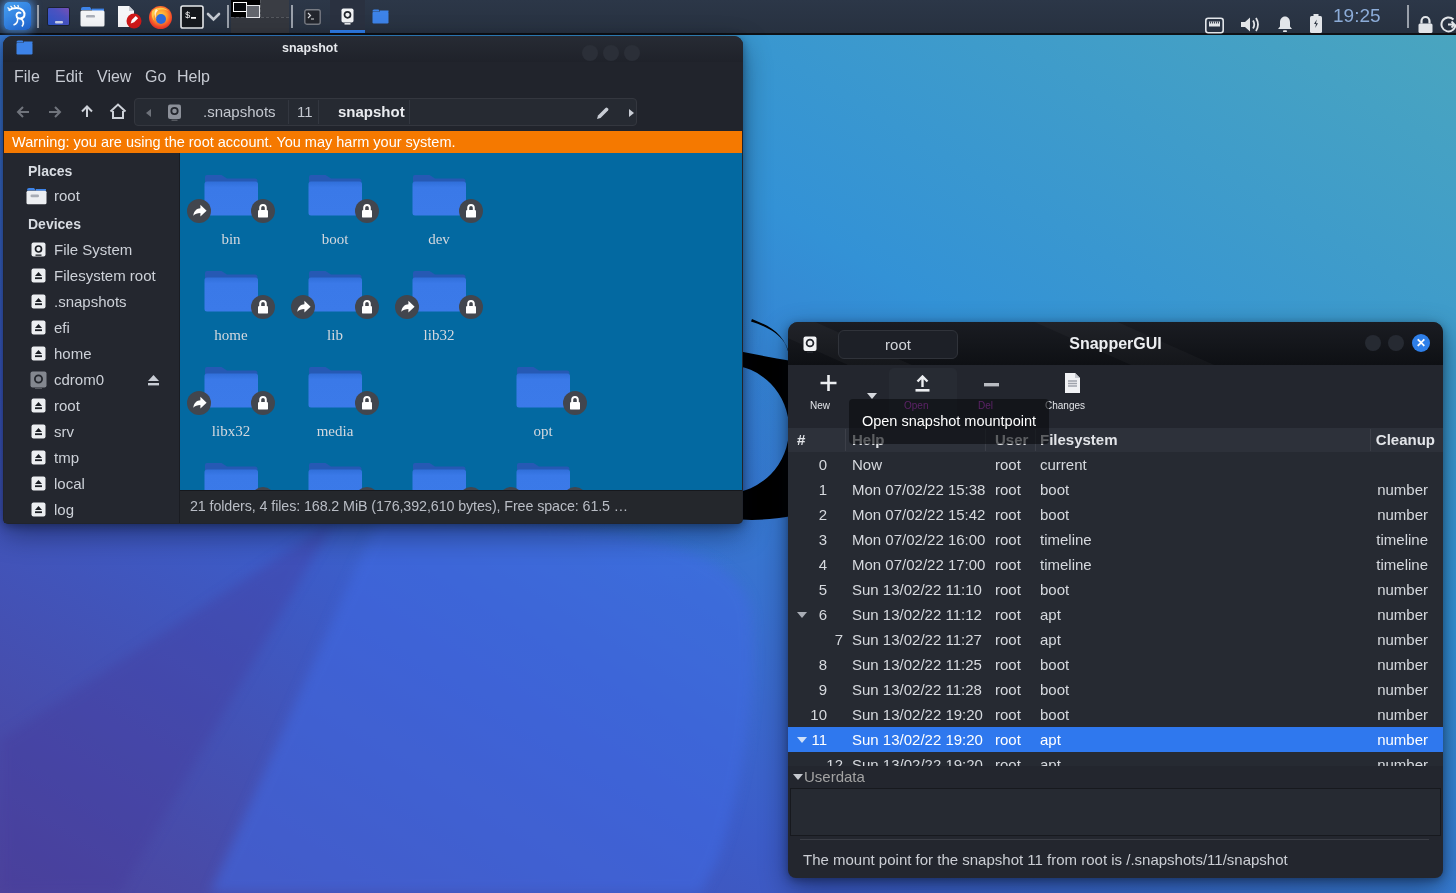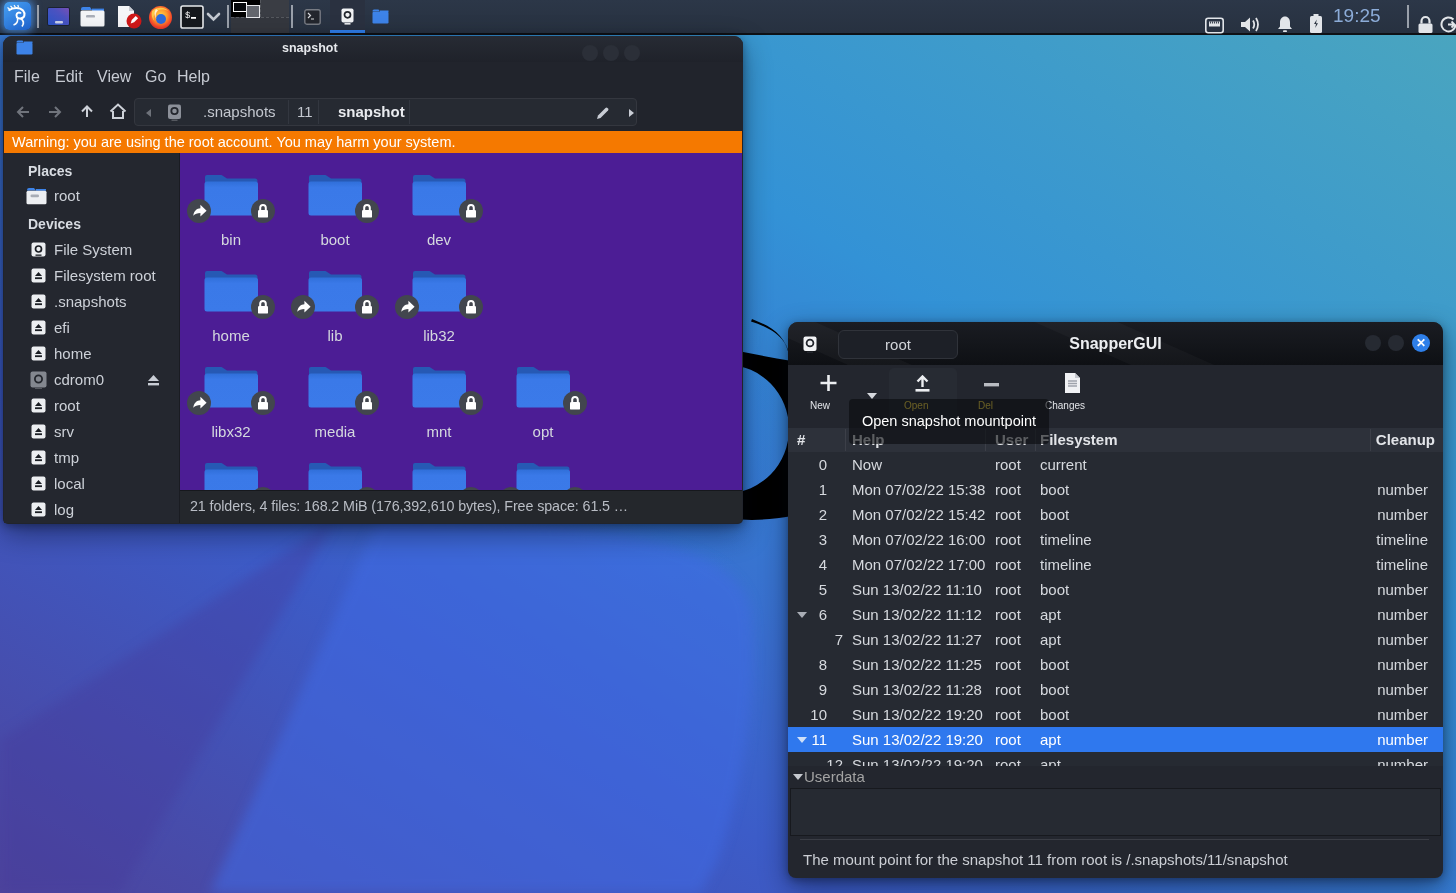--- a/index.html
+++ b/index.html
@@ -22,21 +22,21 @@
   #t-menu{position:absolute;left:0;top:26px;right:0;height:30px;color:#C6CAD2;font-size:16px;}
   #t-menu span{position:absolute;top:6px;}
   #t-path{position:absolute;left:131px;top:62px;width:503px;height:28px;background:#262A32;
      border:1px solid #34373F;border-radius:4px;box-sizing:border-box;font-size:15px;color:#C3C7CF;}
   #t-path span{position:absolute;top:4px;}
   .pbsep{position:absolute;top:1px;width:1px;height:24px;background:#333740;}
   #t-warn{position:absolute;left:1px;right:1px;top:95px;height:22px;background:#F57900;
      color:#FFF;font-size:14.5px;line-height:22px;padding-left:8px;box-sizing:border-box;}
   #t-side{position:absolute;left:1px;top:117px;width:176px;bottom:1px;background:#24272F;
      border-right:1px solid #1A1C22;box-sizing:border-box;}
-  #t-files{position:absolute;left:177px;top:117px;right:1px;bottom:34px;background:#4c1d95;overflow:hidden;}
+  #t-files{position:absolute;left:177px;top:117px;right:1px;bottom:34px;background:#0369a1;overflow:hidden;font-family:Liberation Serif, serif;}
   #t-status{position:absolute;left:177px;right:1px;bottom:1px;height:33px;background:#24272C;
      border-top:1px solid #16181D;color:#B9BDC5;font-size:14.3px;line-height:31px;padding-left:10px;letter-spacing:-0.1px;box-sizing:border-box;border-radius:0 0 4px 0;}
   .srow{position:absolute;left:0;width:176px;height:26px;color:#CDD1D8;font-size:15px;line-height:26px;}
   .srow svg{position:absolute;left:27px;top:5px;}
   .srow .tx{position:absolute;left:50px;}
   .shead{position:absolute;left:13px;color:#D8DCE2;font-size:14px;font-weight:bold;line-height:26px;margin-left:11px;}
   .fitem{position:absolute;width:96px;height:90px;}
   .fitem .lbl{position:absolute;top:57px;width:96px;left:0;text-align:center;color:#D4D8DE;font-size:15px;}
   .fitem>svg.fol{position:absolute;left:20px;top:0;}
   .emb{position:absolute;}
@@ -44,21 +44,21 @@
   #snapper{left:788px;top:322px;width:655px;height:556px;background:#23262E;border-radius:10px 10px 8px 8px;}
   #s-title{position:absolute;left:0;top:0;right:0;height:43px;background:linear-gradient(#1A1C22,#0E1014);border-radius:10px 10px 0 0;overflow:hidden;}
   #s-roottab{position:absolute;left:50px;top:8px;width:120px;height:29px;background:#1D2027;
      border:1px solid #30333A;border-radius:6px;box-sizing:border-box;color:#D2D5DA;font-size:15px;text-align:center;line-height:27px;}
   #s-title .st{position:absolute;left:0;right:0;top:13px;text-align:center;font-size:16px;font-weight:bold;color:#ECEEF1;}
   .scirc{position:absolute;top:13px;width:16px;height:16px;border-radius:50%;background:#262A32;}
   #s-close{position:absolute;top:12px;width:18px;height:18px;border-radius:50%;background:#2E7FE9;
      color:#FFF;font-size:12px;font-weight:bold;text-align:center;line-height:18px;}
   #s-tool{position:absolute;left:0;top:0;right:0;height:130px;}
   .tlab{position:absolute;top:78px;color:#E2E4E8;font-size:10px;}
-  .tlab.dim{color:#fde047;}
+  .tlab.dim{color:#d946ef;}
   #openbtn{position:absolute;left:101px;top:46px;width:68px;height:60px;background:#272B33;border-radius:5px 5px 0 0;}
   #s-head{position:absolute;left:0;top:106px;right:0;height:24px;background:#2D313A;
      box-sizing:border-box;color:#E2E4E8;font-size:15px;font-weight:bold;line-height:23px;}
   .hsep{position:absolute;top:1px;width:1px;height:22px;background:#3C3F48;}
   #s-rows{position:absolute;left:0;top:130px;right:0;height:314px;background:#262A32;overflow:hidden;}
   .trow{position:absolute;left:0;right:0;height:25px;color:#D6D9DE;font-size:15px;line-height:25px;}
   .trow.sel{background:#2F78EE;color:#FFF;}
   .trow.sel .exp{border-top-color:#CFE0F8;}
   .c-num{position:absolute;left:0;width:39px;text-align:right;}
   .c-num.ch{width:55px;}
@@ -475,29 +475,20 @@
     </div>
     <div class="fitem" style="left:107px;top:213px">
       <svg class="fol" width="56" height="46" viewBox="0 0 56 46">
           <use href="#fol56"></use>
         </svg>
       <svg class="emb" style="left:68px;top:25px" width="24" height="24" viewBox="0 0 24 24">
           <use href="#em-lk"></use>
         </svg>
       <div class="lbl">media</div>
     </div>
-    <div class="fitem" style="left:211px;top:213px">
-      <svg class="fol" width="56" height="46" viewBox="0 0 56 46">
-          <use href="#fol56"></use>
-        </svg>
-      <svg class="emb" style="left:68px;top:25px" width="24" height="24" viewBox="0 0 24 24">
-          <use href="#em-lk"></use>
-        </svg>
-      <div class="lbl">mnt</div>
-    </div>
     <div class="fitem" style="left:315px;top:213px">
       <svg class="fol" width="56" height="46" viewBox="0 0 56 46">
           <use href="#fol56"></use>
         </svg>
       <svg class="emb" style="left:68px;top:25px" width="24" height="24" viewBox="0 0 24 24">
           <use href="#em-lk"></use>
         </svg>
       <div class="lbl">opt</div>
     </div>
     <div class="fitem" style="left:3px;top:309px">

